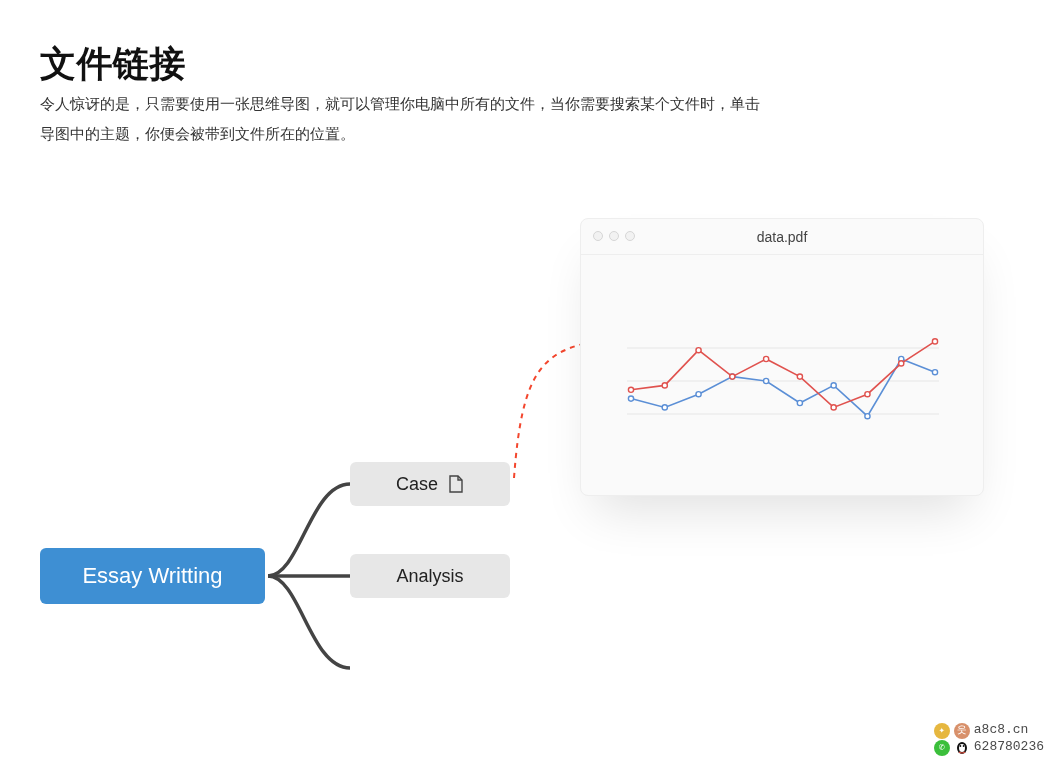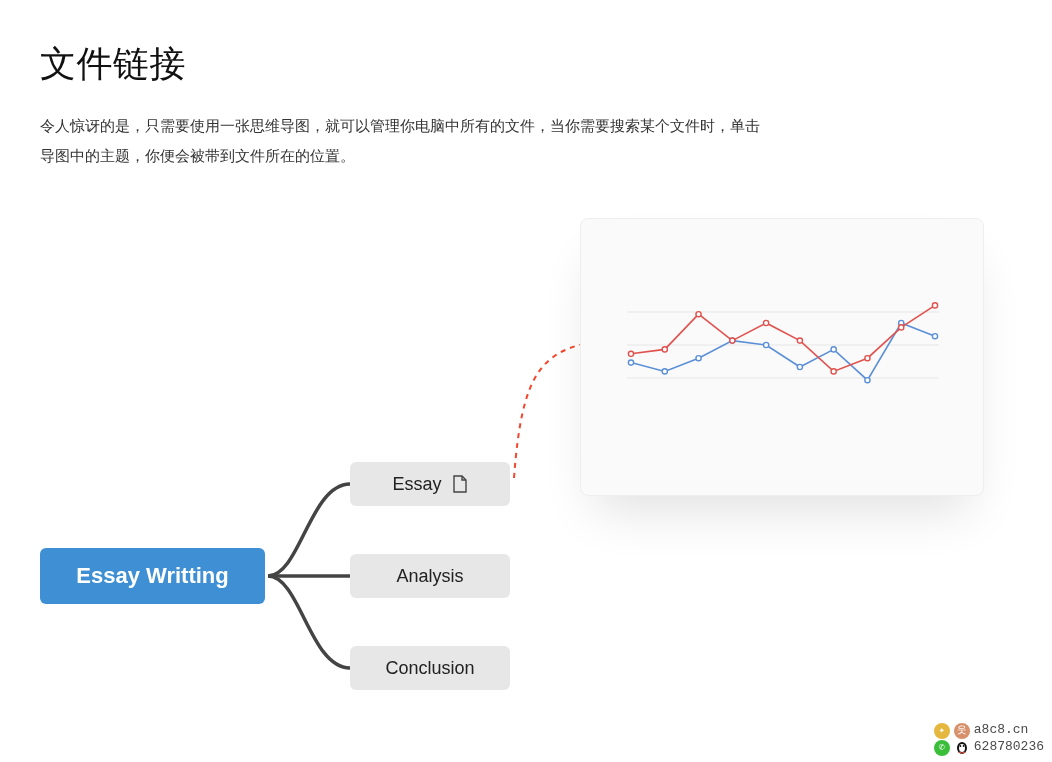--- a/index.html
+++ b/index.html
@@ -1,29 +1,29 @@
 <!DOCTYPE html>
 <html><head>
 <meta charset="utf-8">
 <style>
   * { box-sizing: border-box; margin: 0; padding: 0; }
   html, body { width: 1052px; height: 762px; background: #fff; font-family: -apple-system, "PingFang SC", "Microsoft YaHei", sans-serif; color: #111; }
   .page { position: relative; width: 1052px; height: 762px; padding: 40px; }
-  .title { font-size: 36px; font-weight: 400; letter-spacing: 0.5px; margin-bottom: 22px; }
+  .title { font-size: 36px; font-weight: 700; letter-spacing: 0.5px; }
   .desc { font-size: 15px; line-height: 2.0; color: #333; margin-bottom: 12px; max-width: 720px; }
 
   
   .mindmap { position: absolute; left: 40px; top: 440px; width: 520px; height: 320px; }
   .node-root {
     position: absolute; left: 0; top: 108px;
     width: 225px; height: 56px;
     background: #3e8fd3; color: #fff;
     border-radius: 6px;
     display: flex; align-items: center; justify-content: center;
-    font-size: 22px; font-weight: 700;
+    font-size: 22px; font-weight: 400;
   }
   .node-child {
     position: absolute; left: 310px;
     width: 160px; height: 44px;
     background: #e7e7e7; color: #222;
     border-radius: 6px;
     display: flex; align-items: center; justify-content: center;
     font-size: 18px; font-weight: 400;
     gap: 10px;
   }
@@ -90,46 +90,51 @@
       <path d="M228 136 C 260 136, 270 44, 310 44" stroke="#444" stroke-width="3.5" fill="none"></path>
       <path d="M228 136 L 310 136" stroke="#444" stroke-width="3.5" fill="none"></path>
       <path d="M228 136 C 260 136, 270 228, 310 228" stroke="#444" stroke-width="3.5" fill="none"></path>
     </svg>
 
     <div class="node-root">
       <span>Essay Writting</span>
     </div>
 
     <div class="node-child node-case">
-      <span>Essay</span>
+      <span>Case</span>
       <span class="file-icon">
         <svg width="16" height="18" viewBox="0 0 16 18">
           <path d="M2 1 H10 L14 5 V17 H2 Z" fill="none" stroke="#444" stroke-width="1.4"></path>
           <path d="M10 1 V5 H14" fill="none" stroke="#444" stroke-width="1.4"></path>
         </svg>
       </span>
     </div>
     <div class="node-child node-analysis">
       <span>Analysis</span>
-    </div>
-    <div class="node-child node-conclusion">
-      <span>Conclusion</span>
     </div>
   </div>
 
   <svg style="position:absolute; left:510px; top:220px;" width="110" height="270">
     <defs>
       <marker id="arrowhead" markerWidth="8" markerHeight="8" refX="6" refY="3" orient="auto">
         <path d="M0,0 L7,3 L0,6 Z" fill="#f3462d"></path>
       </marker>
     </defs>
     <path d="M4 258 C 12 150, 32 130, 92 120" stroke="#f3462d" stroke-width="2" stroke-dasharray="5,5" fill="none" marker-end="url(#arrowhead)"></path>
   </svg>
 
   <div class="preview">
+    <div class="preview-titlebar">
+      <div class="traffic">
+        <span></span>
+        <span></span>
+        <span></span>
+      </div>
+      <span>data.pdf</span>
+    </div>
     <div class="preview-body">
       <svg id="chart-svg" width="404" height="242">
           <line x1="46" x2="358" y1="159" y2="159" stroke="#e6e6e6" stroke-width="1"></line>
           <line x1="46" x2="358" y1="126" y2="126" stroke="#e6e6e6" stroke-width="1"></line>
           <line x1="46" x2="358" y1="93" y2="93" stroke="#e6e6e6" stroke-width="1"></line>
           <path d="M50 143.6 L83.77777777777777 152.39999999999998 L117.55555555555556 139.2 L151.33333333333331 121.6 L185.11111111111111 126 L218.88888888888889 148 L252.66666666666666 130.4 L286.44444444444446 161.2 L320.22222222222223 104 L354 117.2 " fill="none" stroke="#5b8fd6" stroke-width="1.6"></path>
           <circle cx="50" cy="143.6" r="2.6" fill="#fff" stroke="#5b8fd6" stroke-width="1.4"></circle>
           <circle cx="83.77777777777777" cy="152.39999999999998" r="2.6" fill="#fff" stroke="#5b8fd6" stroke-width="1.4"></circle>
           <circle cx="117.55555555555556" cy="139.2" r="2.6" fill="#fff" stroke="#5b8fd6" stroke-width="1.4"></circle>
           <circle cx="151.33333333333331" cy="121.6" r="2.6" fill="#fff" stroke="#5b8fd6" stroke-width="1.4"></circle>

